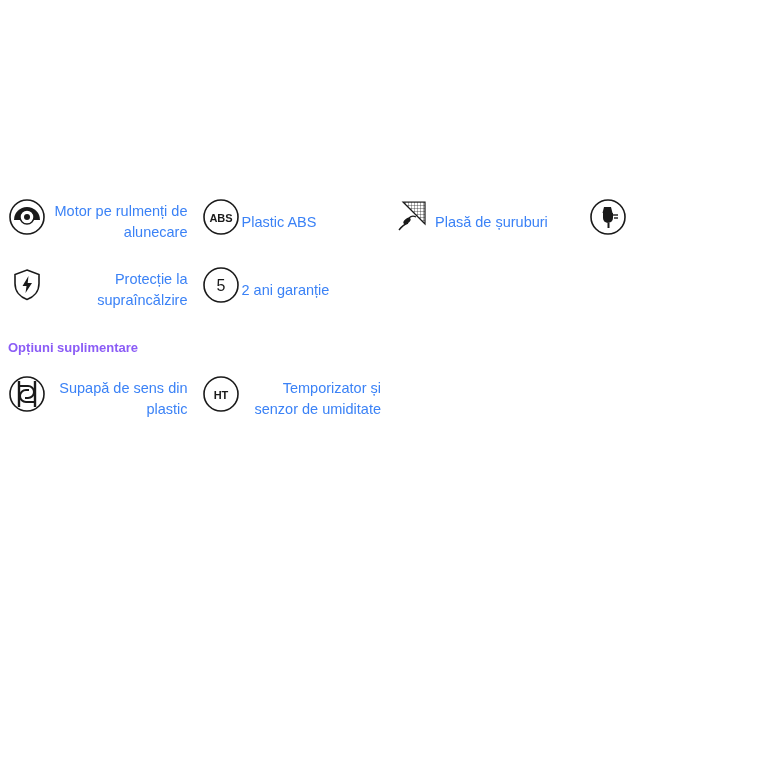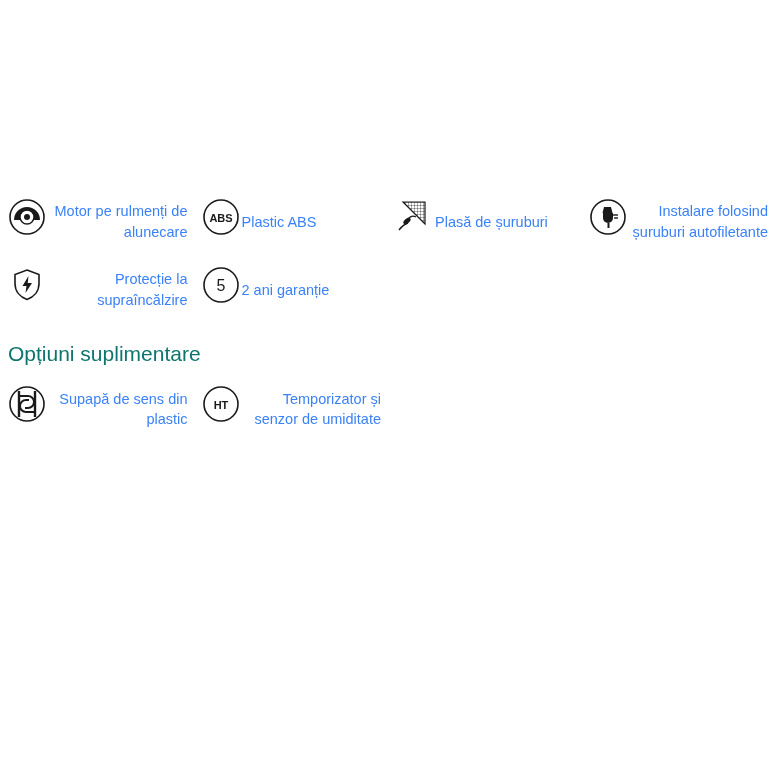--- a/index.html
+++ b/index.html
@@ -51,23 +51,23 @@
     display: block;
   }
   .feature-label {
     font-size: 14.5px;
     line-height: 1.42;
     text-align: right;
     color: #3b82f6;
     max-width: 180px;
   }
   .section-title {
-    font-size: 21px;
-    font-weight: normal;
-    color: #0f766e;
+    font-size: 13px;
+    font-weight: bold;
+    color: #8b5cf6;
     padding: 8px 0 0 8px;
     line-height: 1.3;
   }
   .opt-grid {
     display: grid;
     grid-template-columns: repeat(4, 1fr);
     margin-top: 16px;
   }
   .opt-grid .feature:nth-child(n+3) {
     visibility: hidden;
@@ -130,21 +130,20 @@
         <span class="feature-icon">
           <svg width="42" height="42" viewBox="0 0 42 42">
             <circle cx="21" cy="21" r="17" fill="none" stroke="#1a1a1a" stroke-width="1.6"></circle>
             <path d="M17 11h7l1.5 6h-10z" fill="#1a1a1a"></path>
             <path d="M16 17h10v5a5 5 0 0 1-10 0z" fill="#1a1a1a"></path>
             <path d="M20.5 27h2v5h-2z" fill="#1a1a1a"></path>
             <path d="M26 19h5" stroke="#1a1a1a" stroke-width="1.4"></path>
             <path d="M27 22h4" stroke="#1a1a1a" stroke-width="1.4"></path>
           </svg>
         </span>
-        <span class="feature-label">Instalare folosind șuruburi autofiletante</span>
       </div>
 
       <div class="feature">
         <span class="feature-icon">
           <svg width="42" height="42" viewBox="0 0 42 42">
             <path d="M21 6l12 4.5v9c0 8-5.2 13.6-12 16-6.8-2.4-12-8-12-16v-9z" fill="none" stroke="#1a1a1a" stroke-width="1.6"></path>
             <path d="M22.5 12l-6 10h4l-1 7 6.5-10h-4.3z" fill="#1a1a1a"></path>
           </svg>
         </span>
         <span class="feature-label">Protecție la supraîncălzire</span>

